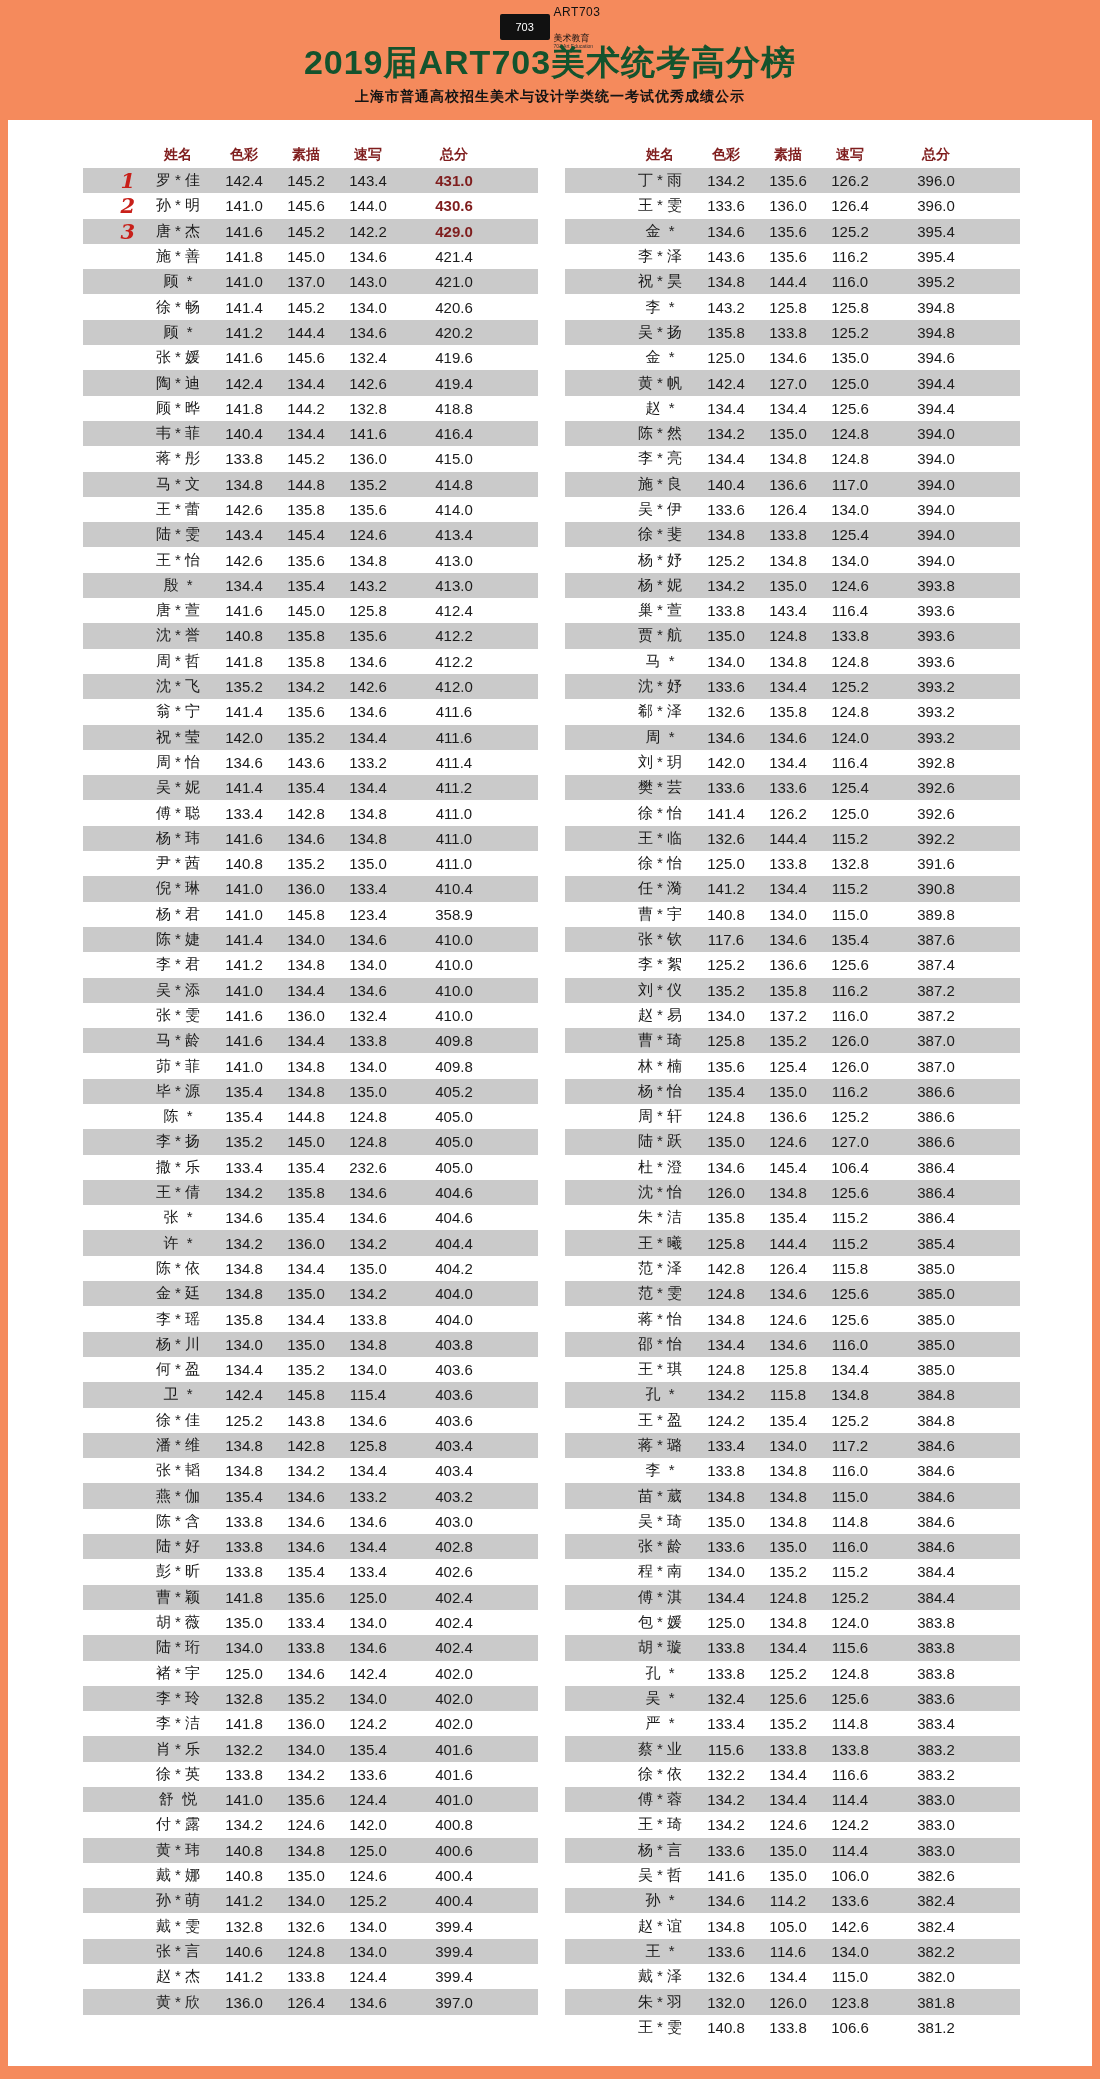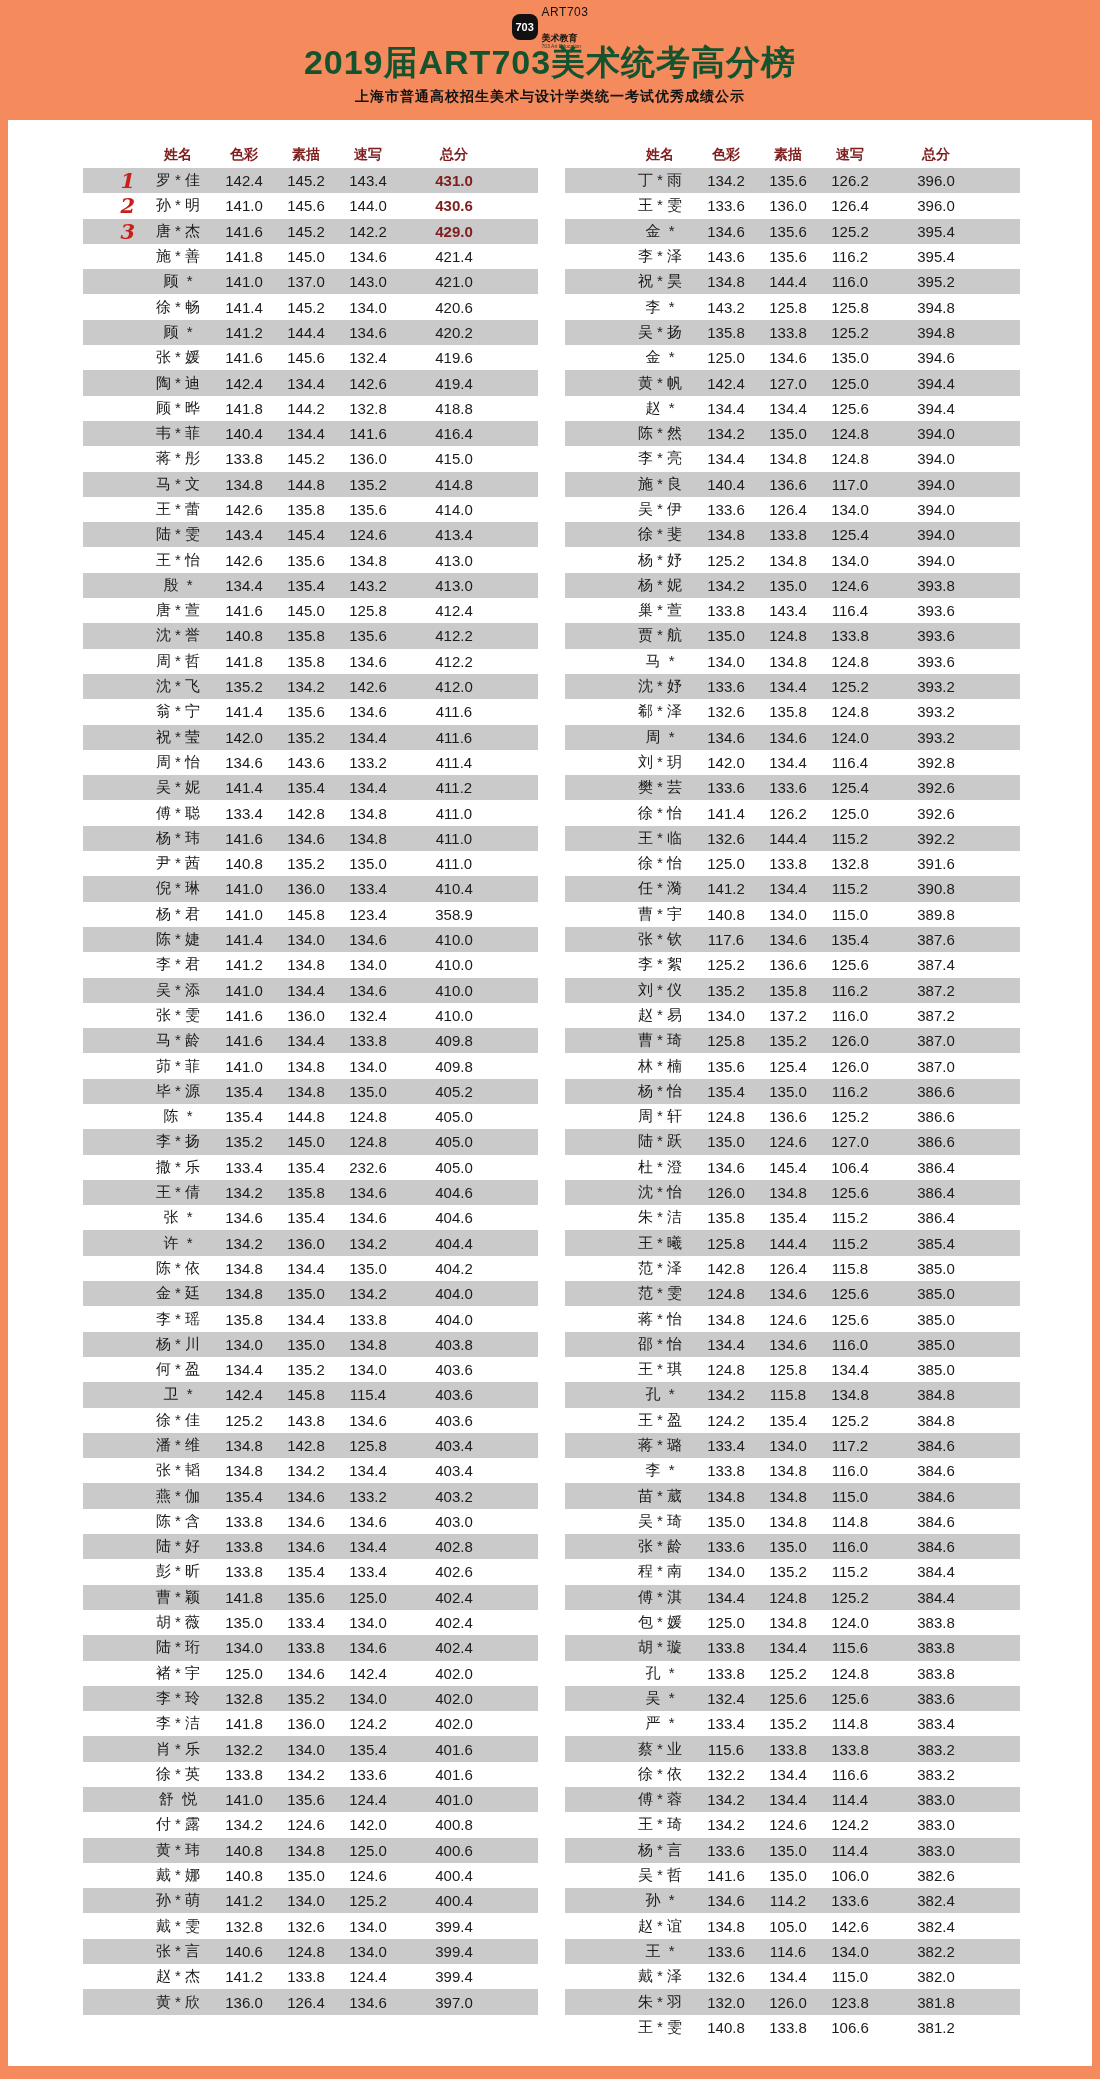--- a/index.html
+++ b/index.html
@@ -12,27 +12,27 @@
   .card{
     position:absolute;left:8px;top:120px;width:1084px;height:1946px;
     background:#ffffff;
   }
   
   .logo{
     position:absolute;top:10px;left:0;width:1100px;height:34px;
     display:flex;justify-content:center;align-items:center;gap:4px;
   }
   .logo-box{
-    width:26px;height:26px;background:#111111;color:#ffffff;
+    width:50px;height:26px;background:#111111;color:#ffffff;
     display:flex;align-items:center;justify-content:center;
-    font-weight:bold;font-size:11px;border-radius:8px;
+    font-weight:normal;font-size:11px;border-radius:2px;
   }
   .logo-text{display:flex;flex-direction:column;line-height:1;color:#111;}
   .logo-line1{font-size:12px;font-weight:normal;letter-spacing:.5px;}
-  .logo-line2{font-size:9px;font-weight:bold;margin-top:16px;}
+  .logo-line2{font-size:9px;font-weight:normal;margin-top:16px;}
   .logo-line3{font-size:5px;color:#333;margin-top:1px;}
   .page-title{
     position:absolute;top:40px;left:0;width:1100px;text-align:center;
     font-size:34px;font-weight:bold;color:#14532d;letter-spacing:1px;
   }
   .page-subtitle{
     position:absolute;top:88px;left:0;width:1100px;text-align:center;
     font-size:14px;font-weight:600;color:#141414;letter-spacing:1px;
   }
   

